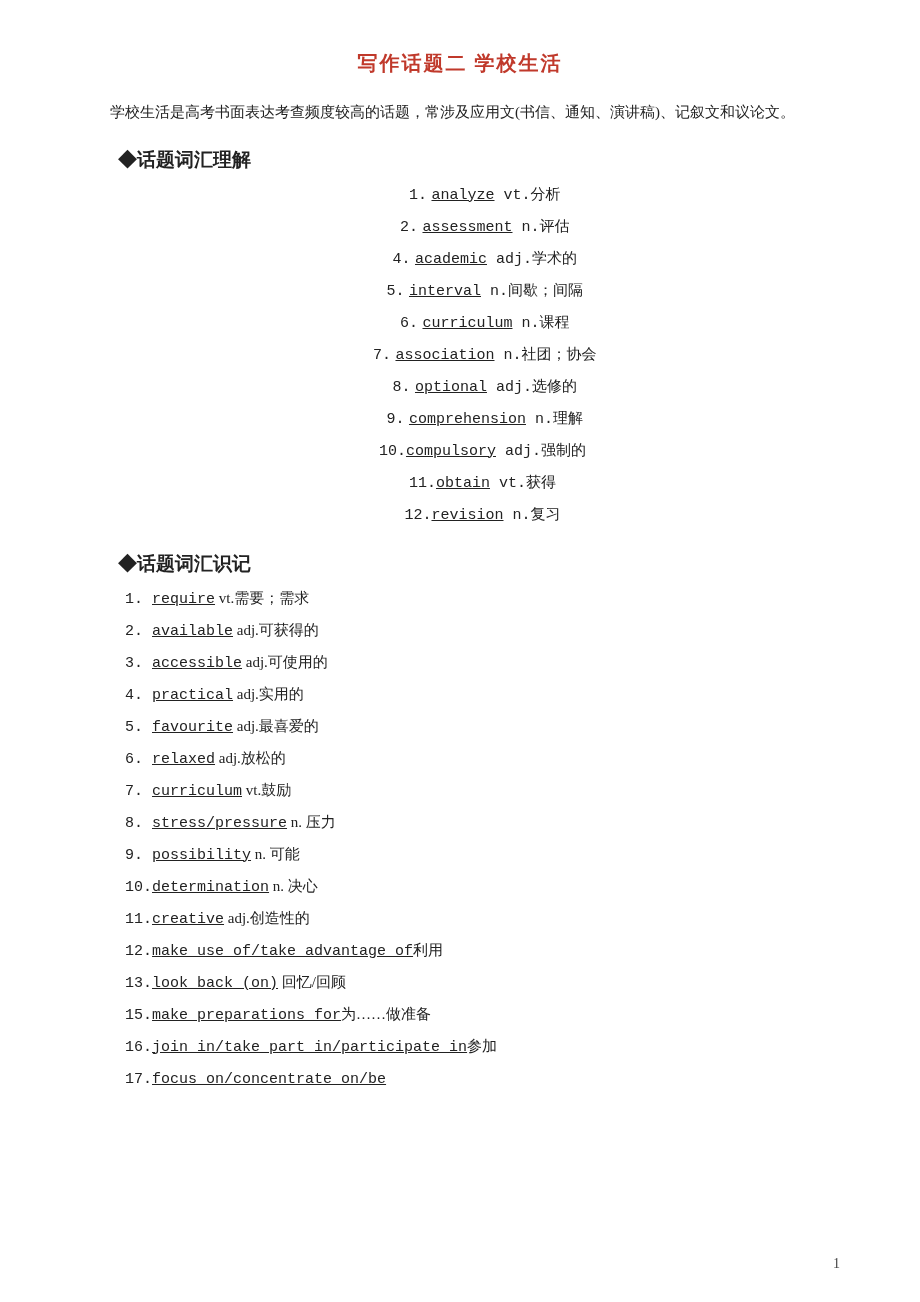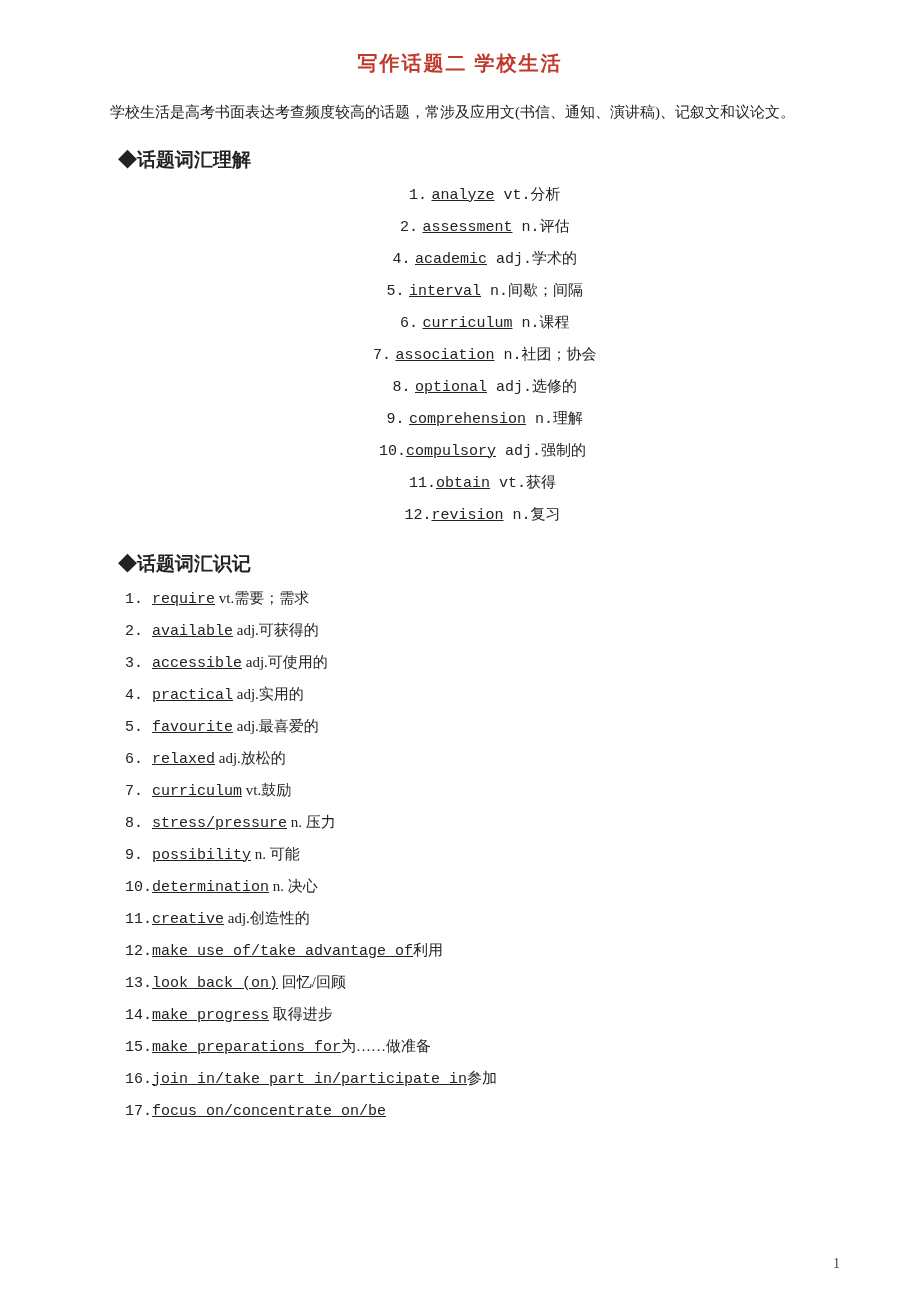--- a/index.html
+++ b/index.html
@@ -126,19 +126,18 @@
     <li><span class="num">4.</span><span class="word">practical</span><span class="rest"> adj.实用的</span></li>
     <li><span class="num">5.</span><span class="word">favourite</span><span class="rest"> adj.最喜爱的</span></li>
     <li><span class="num">6.</span><span class="word">relaxed</span><span class="rest">  adj.放松的</span></li>
     <li><span class="num">7.</span><span class="word">curriculum</span><span class="rest">  vt.鼓励</span></li>
     <li><span class="num">8.</span><span class="word">stress/pressure</span><span class="rest">  n. 压力</span></li>
     <li><span class="num">9.</span><span class="word">possibility</span><span class="rest"> n. 可能</span></li>
     <li><span class="num">10.</span><span class="word">determination</span><span class="rest"> n. 决心</span></li>
     <li><span class="num">11.</span><span class="word">creative</span><span class="rest"> adj.创造性的</span></li>
     <li><span class="num">12.</span><span class="word">make use of/take advantage of</span><span class="rest">利用</span></li>
     <li><span class="num">13.</span><span class="word">look back (on)</span><span class="rest">  回忆/回顾</span></li>
-    <li><span class="num">14.</span><span class="word">make progress</span><span class="rest"> 取得进步</span></li>
     <li><span class="num">15.</span><span class="word">make preparations for</span><span class="rest">为……做准备</span></li>
     <li><span class="num">16.</span><span class="word">join in/take part in/participate in</span><span class="rest">参加</span></li>
     <li><span class="num">17.</span><span class="word">focus on/concentrate on/be</span><span class="rest"></span></li>
   </ul>
 
 <div class="page-num">1</div>
 
 </body></html>

